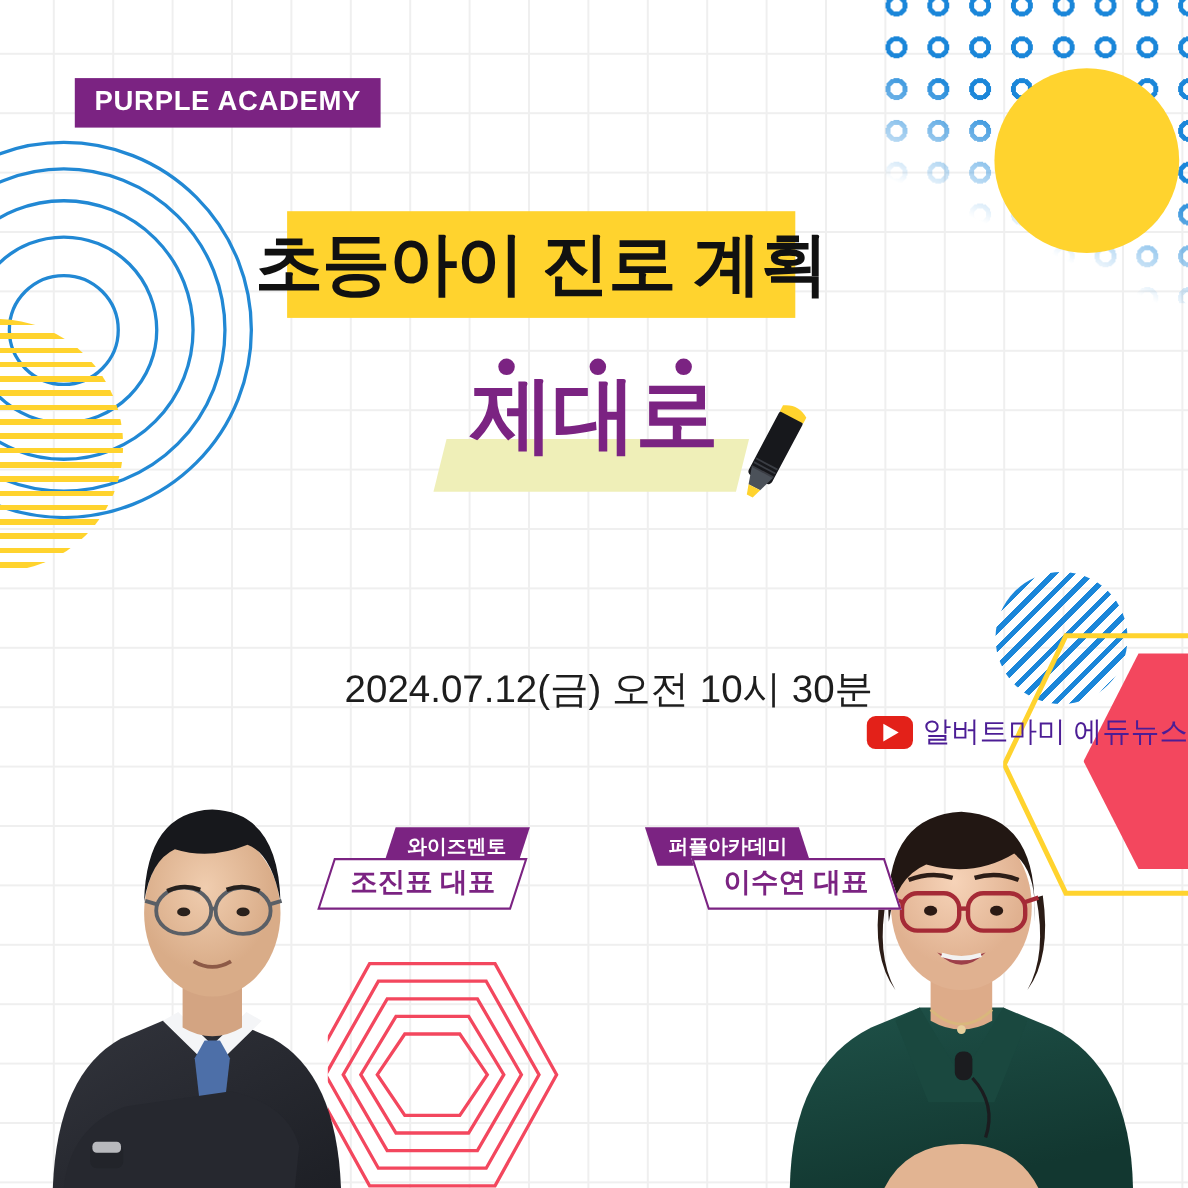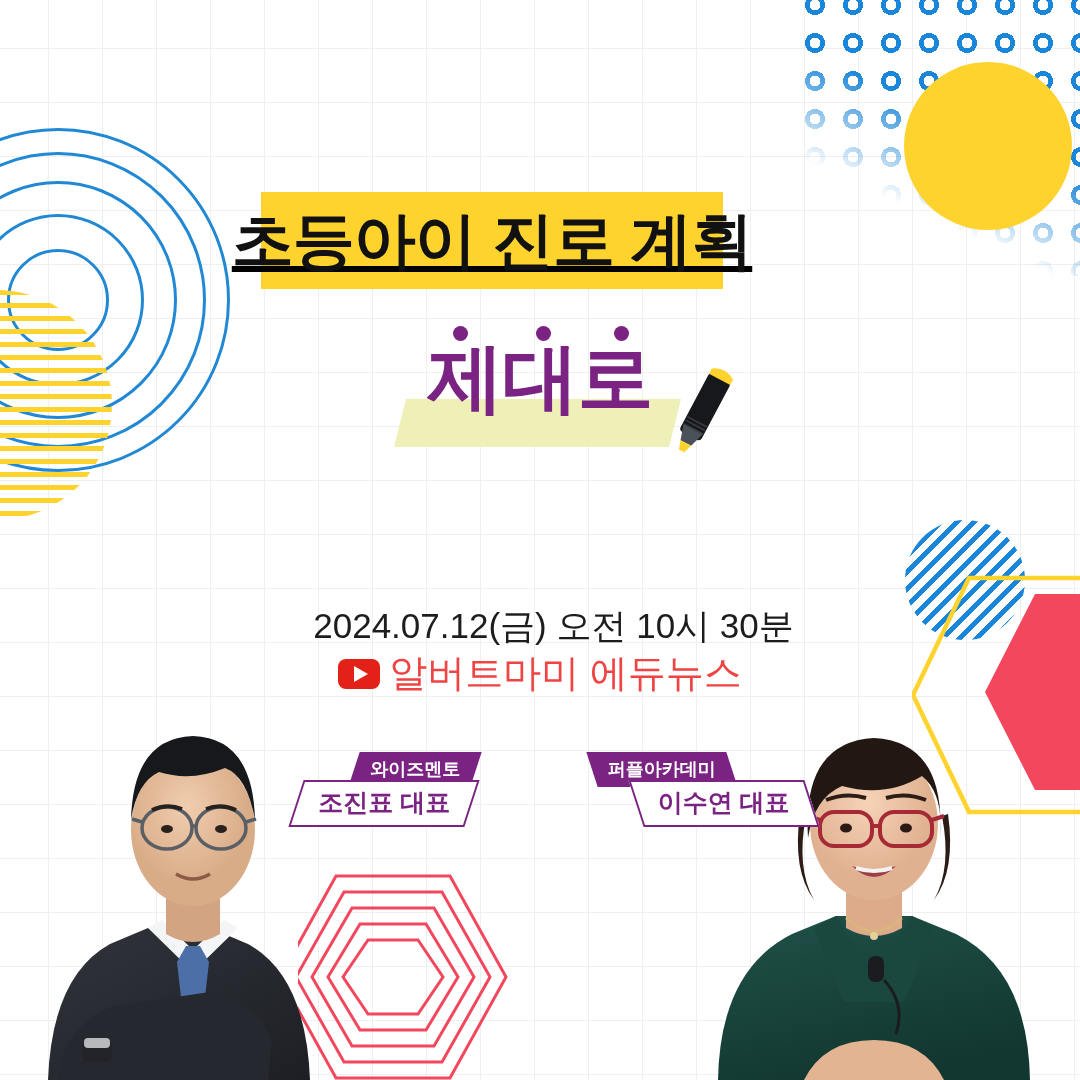--- a/index.html
+++ b/index.html
@@ -65,21 +65,21 @@
     position:absolute;left:68px;top:71px;
     background:#7B2382;color:#fff;
     padding:9px 18px 11px 18px;
     font-size:25px;font-weight:bold;letter-spacing:.6px;
     line-height:1;
   }
 
   
   .title-banner{
     position:absolute;left:261px;top:192px;width:462px;height:97px;
-    background:#FFD32E;display:flex;align-items:center;justify-content:center;text-decoration:underline;
+    background:#FFD32E;display:flex;align-items:center;justify-content:center;
   }
   .title-banner span{
     color:#111;font-size:62px;font-weight:bold;letter-spacing:-1px;
     line-height:1;white-space:nowrap;
   }
 
   
   .dot{position:absolute;width:15px;height:15px;border-radius:50%;background:#7B2382;}
 
   
@@ -100,22 +100,22 @@
   
   .pen{position:absolute;left:660px;top:360px;width:80px;height:105px;}
 
   
   .date-line{
     position:absolute;left:0;right:0;top:603px;text-align:center;
     font-size:35px;color:#1d1d1d;white-space:nowrap;padding-left:27px;
   }
   .channel-line{
     position:absolute;left:0;right:0;top:648px;
-    display:flex;align-items:center;justify-content:center;gap:9px;
-    font-size:38px;color:#ef4444;white-space:nowrap;
+    display:flex;align-items:center;justify-content:flex-end;gap:9px;
+    font-size:26px;color:#4c1d95;white-space:nowrap;
   }
   .yt{width:42px;height:30px;background:#e32119;border-radius:8px;
       display:inline-flex;align-items:center;justify-content:center;flex:0 0 auto;}
   .yt::after{content:"";border-left:14px solid #fff;border-top:8px solid transparent;
              border-bottom:8px solid transparent;margin-left:3px;}
 
   
   .photo{position:absolute;bottom:0;}
   .photo-left{left:28px;width:330px;height:392px;}
   .photo-right{left:700px;width:350px;height:392px;}
@@ -175,20 +175,21 @@
   <svg class="deco hex-rings" viewBox="0 0 240 230">
     <g fill="none" stroke="#F3475E" stroke-width="3">
       <polygon points="120,78 145,115 120,152 70,152 45,115 70,78"></polygon>
       <polygon points="128,62 160,115 128,168 62,168 30,115 62,62"></polygon>
       <polygon points="136,46 176,115 136,184 54,184 14,115 54,46"></polygon>
       <polygon points="144,30 192,115 144,200 46,200 -2,115 46,30"></polygon>
       <polygon points="152,14 208,115 152,216 38,216 -18,115 38,14"></polygon>
     </g>
   </svg>
 
+  <div class="logo">PURPLE ACADEMY</div>
 
   <div class="title-banner">
     <span>초등아이 진로 계획</span>
   </div>
 
   <div class="dot" style="left:453px;top:326px;"></div>
   <div class="dot" style="left:536px;top:326px;"></div>
   <div class="dot" style="left:614px;top:326px;"></div>
 
   <div class="highlight-swipe"></div>

